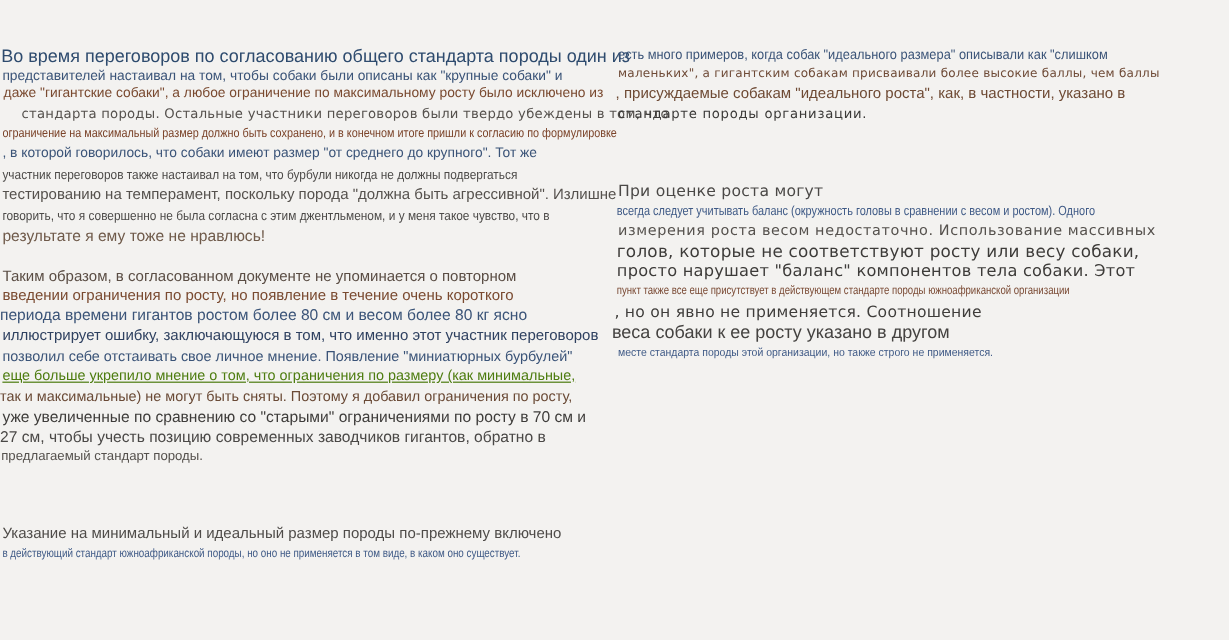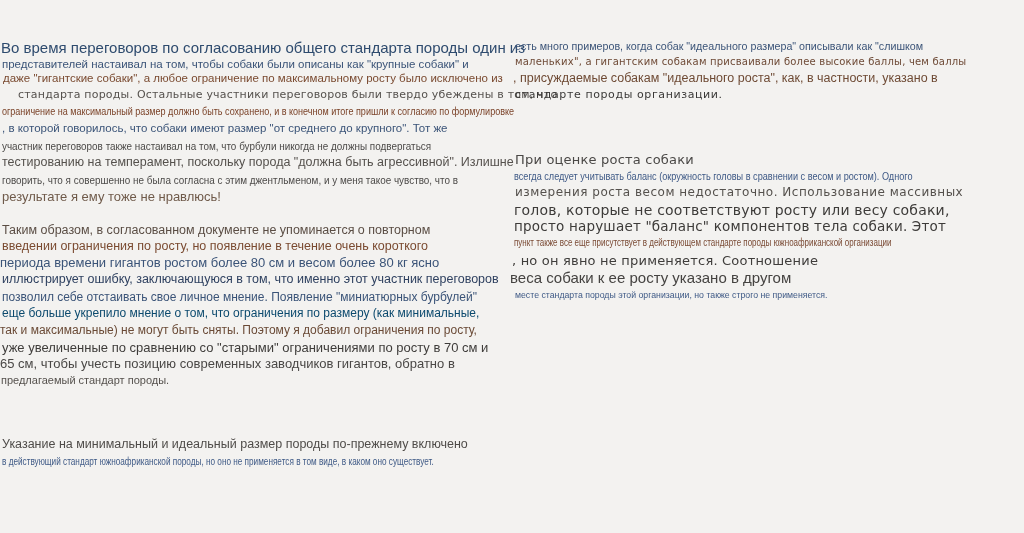--- a/index.html
+++ b/index.html
@@ -60,38 +60,38 @@
     <div class="line s-gray-sm" style="left:2px; top:141px;">участник переговоров также настаивал на том, что бурбули никогда не должны подвергаться</div>
     <div class="line s-gray-md" style="left:2px; top:156px;">тестированию на темперамент, поскольку порода "должна быть агрессивной". Излишне</div>
     <div class="line s-gray-sm" style="left:2px; top:175px;">говорить, что я совершенно не была согласна с этим джентльменом, и у меня такое чувство, что в</div>
     <div class="line s-brown-lg" style="left:2px; top:190px; font-size:13px; color:#6f5a4a;"> результате я ему тоже не нравлюсь!</div>
 
     <div class="line s-gray-md" style="left:2px; top:224px; font-size:12.5px; color:#5a4d44;"> Таким образом, в согласованном документе не упоминается о повторном</div>
     <div class="line s-brown-md" style="left:2px; top:240px; font-size:12.5px;"> введении ограничения по росту, но появление в течение очень короткого</div>
     <div class="line s-blue-md" style="left:0px; top:256px; font-size:13px;">периода времени гигантов ростом более 80 см и весом более 80 кг ясно</div>
     <div class="line s-blue-md" style="left:2px; top:273px; font-size:12.5px; color:#2f4160;"> иллюстрирует ошибку, заключающуюся в том, что именно этот участник переговоров</div>
     <div class="line s-blue-md" style="left:2px; top:291px; font-size:12px;text-align:right;"> позволил себе отстаивать свое личное мнение. Появление "миниатюрных бурбулей"</div>
-    <div class="line s-gray-md" style="left:2px; top:307px; font-size:12px; color:#0c4a6e;"> еще больше укрепило мнение о том, что ограничения по размеру (как минимальные,</div>
+    <div class="line s-gray-md" style="left:2px; top:307px; font-size:12px; color:#4d7c0f;text-decoration:underline;"> еще больше укрепило мнение о том, что ограничения по размеру (как минимальные,</div>
     <div class="line s-brown-md" style="left:0px; top:324px; font-size:12px; color:#6a4a36;">так и максимальные) не могут быть сняты. Поэтому я добавил ограничения по росту,</div>
     <div class="line s-dark-lg" style="left:2px; top:341px; font-size:13px;"> уже увеличенные по сравнению со "старыми" ограничениями по росту в 70 см и</div>
-    <div class="line s-dark-lg" style="left:0px; top:357px; font-size:13px; color:#4a4846;">65 см, чтобы учесть позицию современных заводчиков гигантов, обратно в</div>
+    <div class="line s-dark-lg" style="left:0px; top:357px; font-size:13px; color:#4a4846;">27 см, чтобы учесть позицию современных заводчиков гигантов, обратно в</div>
     <div class="line s-gray-md" style="left:1px; top:375px; font-size:11px;">предлагаемый стандарт породы.</div>
 
     <div class="line s-gray-md" style="left:2px; top:438px; font-size:12.5px; color:#4f4c49;"> Указание на минимальный и идеальный размер породы по-прежнему включено</div>
     <div class="line s-blue-sm" style="left:2px; top:457px; font-size:10px; transform:scaleX(0.82);">в действующий стандарт южноафриканской породы, но оно не применяется в том виде, в каком оно существует.</div>
   </div>
 
   <div class="column col-right">
 
     <div class="line s-blue-md" style="left:10px; top:41px; font-size:11.5px; transform-origin:left; transform:scaleX(0.93);"> есть много примеров, когда собак "идеального размера" описывали как "слишком</div>
     <div class="line s-brown-md s-wide" style="left:10px; top:57px; font-size:10px; color:#6e4a36;"> маленьких", а гигантским собакам присваивали более высокие баллы, чем баллы</div>
     <div class="line s-brown-lg" style="left:8px; top:72px; font-size:12.5px;"> , присуждаемые собакам "идеального роста", как, в частности, указано в</div>
     <div class="line s-gray-md s-wide" style="left:10px; top:89px; font-size:11px; color:#3a3937; letter-spacing:0.6px;">стандарте породы организации.</div>
 
-    <div class="line s-dark-lg s-wide" style="left:10px; top:153px; font-size:13px; color:#4a4846;"> При оценке роста собаки</div>
+    <div class="line s-dark-lg s-wide" style="left:10px; top:153px; font-size:13px; color:#4a4846;"> При оценке роста могут</div>
     <div class="line s-blue-sm" style="left:9px; top:171px; font-size:11px; transform:scaleX(0.83);">всегда следует учитывать баланс (окружность головы в сравнении с весом и ростом). Одного</div>
     <div class="line s-gray-md s-wide" style="left:10px; top:186px; font-size:12px; letter-spacing:0.5px;"> измерения роста весом недостаточно. Использование массивных</div>
     <div class="line s-dark-xl s-wide" style="left:9px; top:203px; font-size:14px; color:#3d3b39;">голов, которые не соответствуют росту или весу собаки,</div>
     <div class="line s-dark-xl s-wide" style="left:9px; top:220px; font-size:13.5px; color:#3d3b39;">просто нарушает "баланс" компонентов тела собаки. Этот</div>
     <div class="line s-brown-sm" style="left:9px; top:238px; font-size:10px; color:#7a4a34; transform:scaleX(0.8);">пункт также все еще присутствует в действующем стандарте породы южноафриканской организации</div>
     <div class="line s-gray-lg s-wide" style="left:7px; top:254px; font-size:13px; color:#3f3d3b;"> , но он явно не применяется. Соотношение</div>
     <div class="line s-dark-xl" style="left:5px; top:270px; font-size:15px; color:#454341;">веса собаки к ее росту указано в другом</div>
     <div class="line s-blue-sm" style="left:10px; top:290px; font-size:9.5px; transform:scaleX(0.92);"> месте стандарта породы этой организации, но также строго не применяется.</div>
   </div>
 

